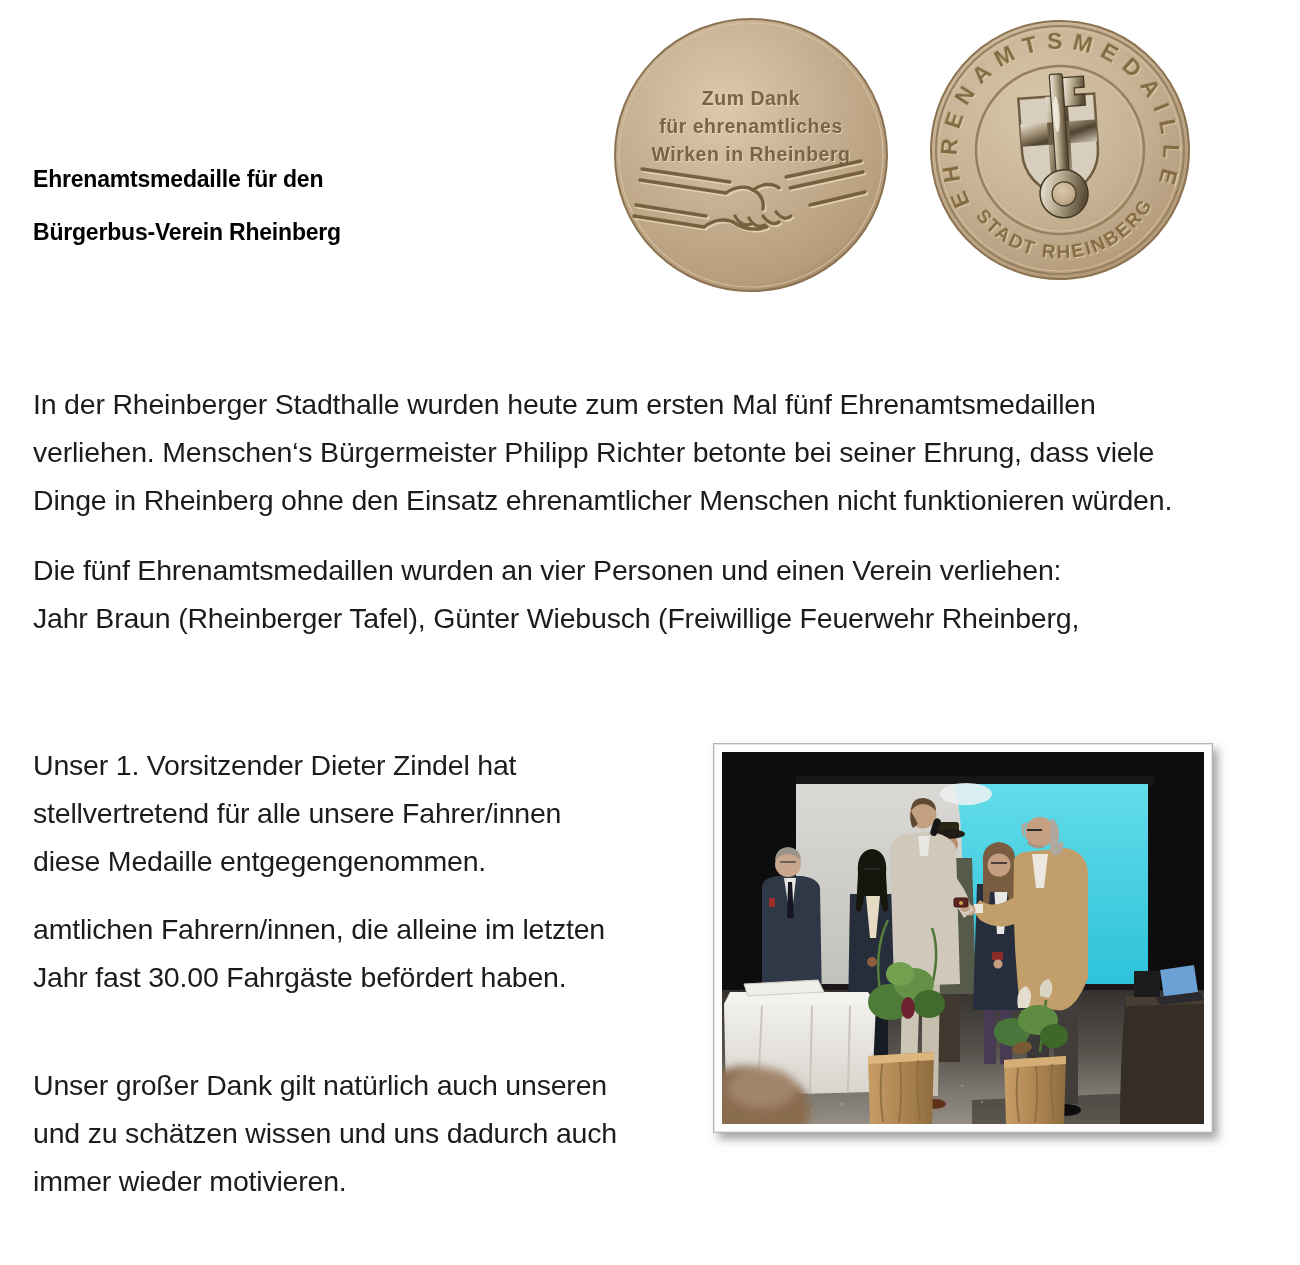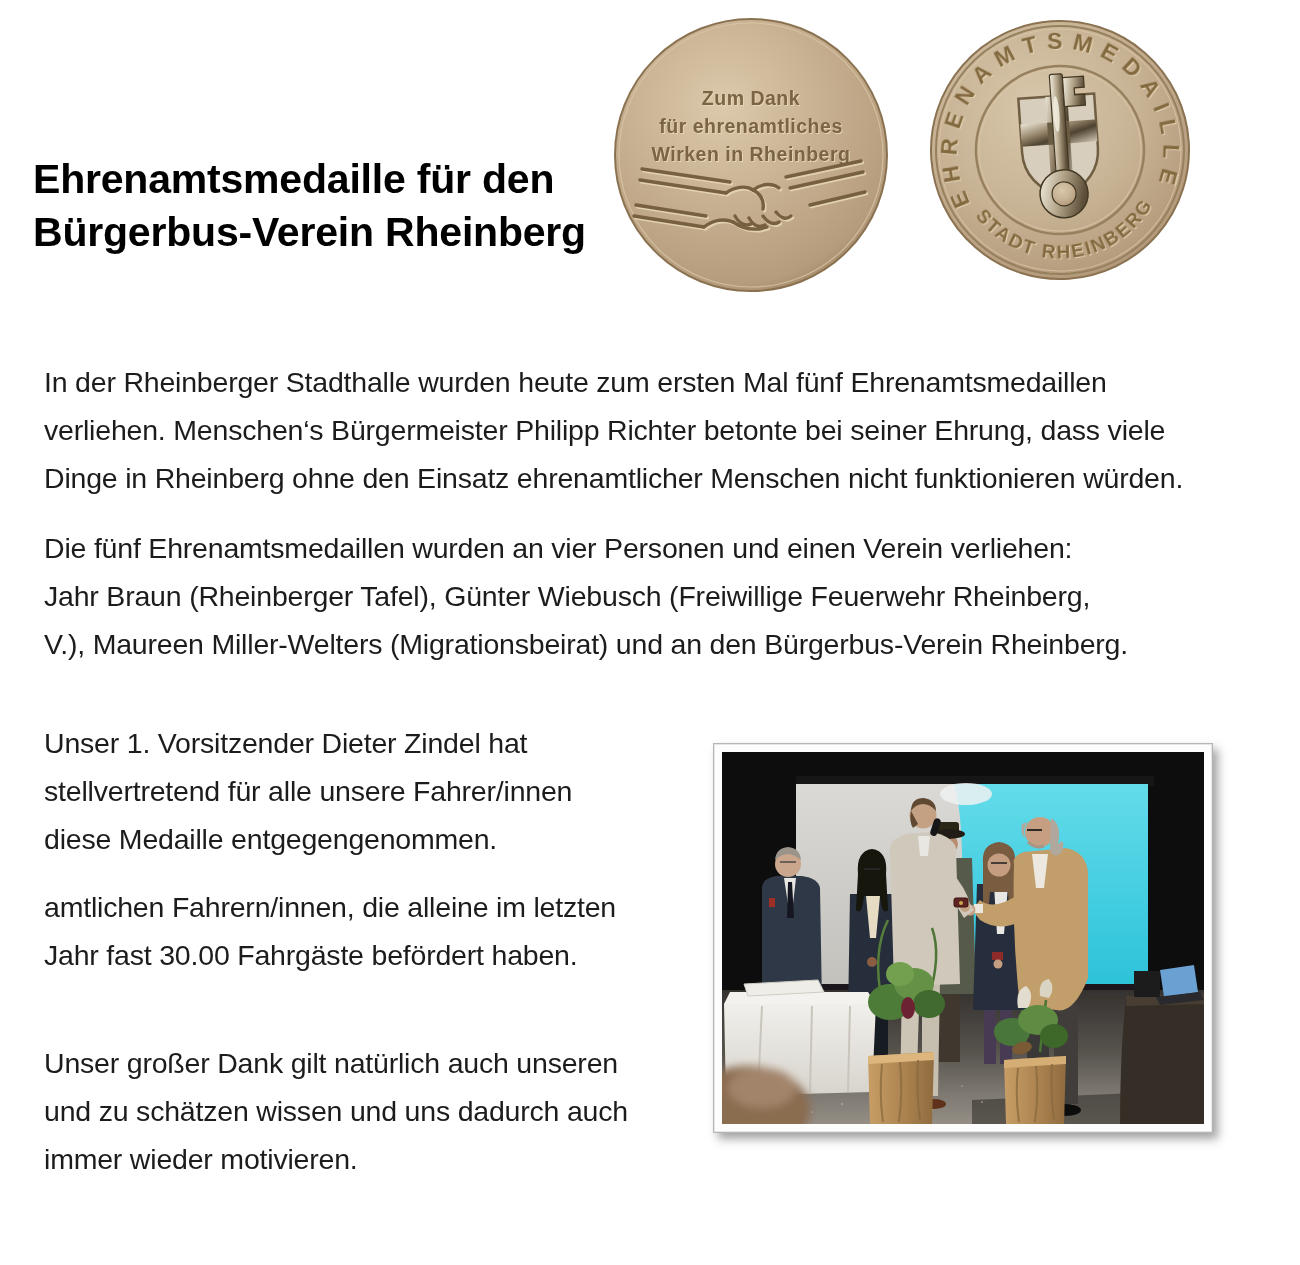--- a/index.html
+++ b/index.html
@@ -1,21 +1,21 @@
 <!DOCTYPE html>
 <html><head>
 <meta charset="utf-8">
 <style>
   html,body{margin:0;padding:0;background:#ffffff;}
   .page{position:relative;width:1300px;height:1265px;background:#ffffff;overflow:hidden;
         font-family:"Liberation Sans", sans-serif;color:#1c1c1c;}
   .title{position:absolute;left:33px;top:153px;}
-  .title .t-line{height:53px;line-height:53px;font-size:41px;font-weight:bold;color:#000;
+  .title .t-line{height:53px;line-height:53px;font-size:23px;font-weight:bold;color:#000;
         letter-spacing:-0.2px;white-space:nowrap;}
-  .para{position:absolute;left:44px;}
+  .para{position:absolute;left:33px;margin-top:22px;}
   .para .line{height:48px;line-height:48px;font-size:28.5px;letter-spacing:-0.2px;white-space:nowrap;}
   #para-1{top:358px;}
   #para-2{top:524px;}
   #para-3{top:719px;}
   #para-4{top:883px;}
   #para-5{top:1039px;}
   .medal{position:absolute;}
   #medal-front{left:612px;top:17px;width:278px;height:277px;}
   #medal-back{left:928px;top:14px;width:266px;height:273px;}
   .photo-frame{position:absolute;left:713px;top:743px;background:#fdfdfd;padding:8px;
@@ -152,21 +152,20 @@
   </div>
 
   <div class="para" id="para-1">
     <div class="line">In der Rheinberger Stadthalle wurden heute zum ersten Mal fünf Ehrenamtsmedaillen</div>
     <div class="line">verliehen. Menschen‘s Bürgermeister Philipp Richter betonte bei seiner Ehrung, dass viele</div>
     <div class="line">Dinge in Rheinberg ohne den Einsatz ehrenamtlicher Menschen nicht funktionieren würden.</div>
   </div>
   <div class="para" id="para-2">
     <div class="line">Die fünf Ehrenamtsmedaillen wurden an vier Personen und einen Verein verliehen:</div>
     <div class="line">Jahr Braun (Rheinberger Tafel), Günter Wiebusch (Freiwillige Feuerwehr Rheinberg,</div>
-    <div class="line">V.), Maureen Miller-Welters (Migrationsbeirat) und an den Bürgerbus-Verein Rheinberg.</div>
   </div>
   <div class="para" id="para-3">
     <div class="line">Unser 1. Vorsitzender Dieter Zindel hat</div>
     <div class="line">stellvertretend für alle unsere Fahrer/innen</div>
     <div class="line">diese Medaille entgegengenommen.</div>
   </div>
   <div class="para" id="para-4">
     <div class="line">amtlichen Fahrern/innen, die alleine im letzten</div>
     <div class="line">Jahr fast 30.00 Fahrgäste befördert haben.</div>
   </div>

